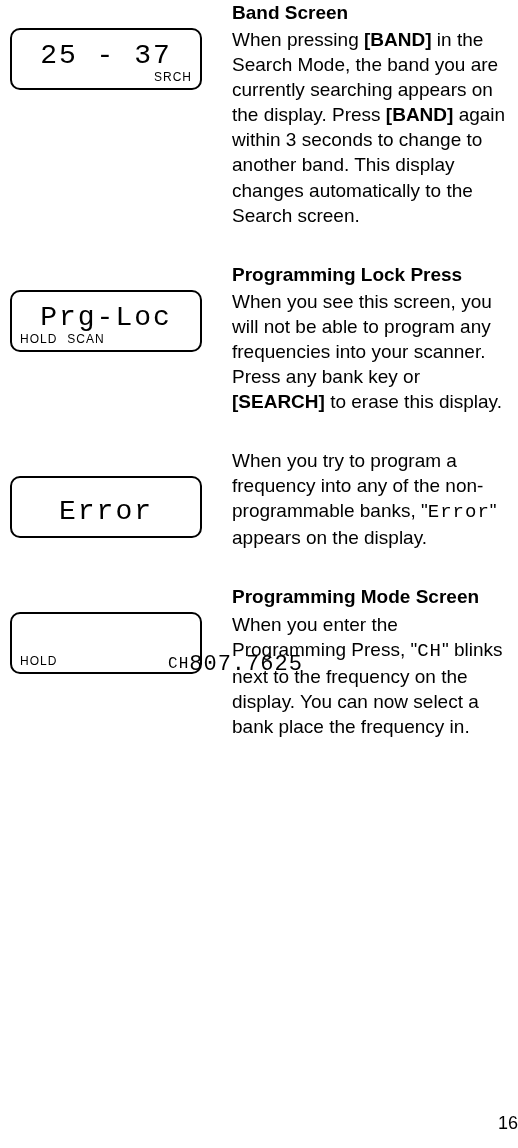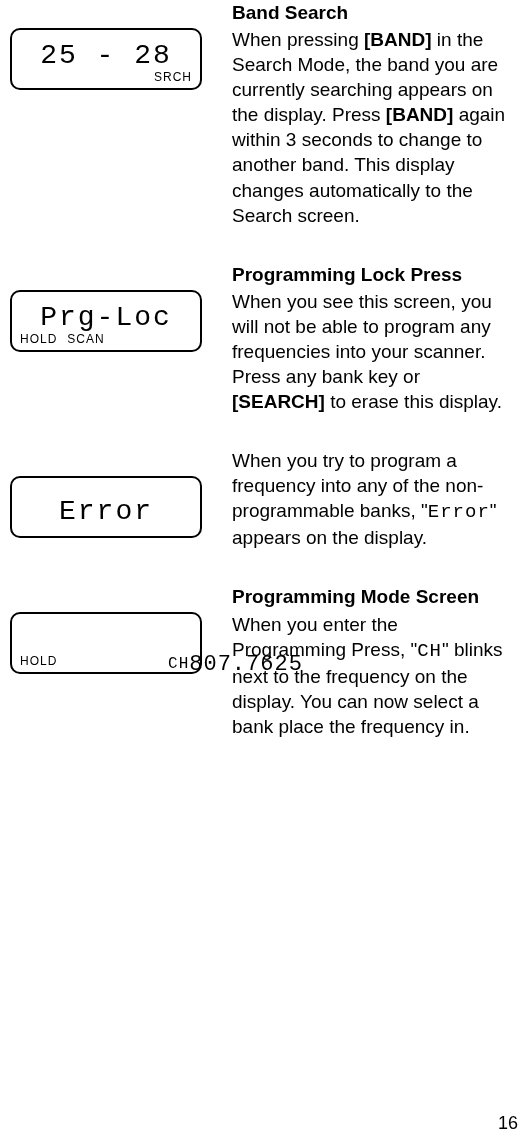--- a/index.html
+++ b/index.html
@@ -117,29 +117,29 @@
     }
   </style>
 </head>
 <body>
 
 <div class="page">
 
   <div class="row">
     <div class="lcd-col">
       <div class="lcd-frame">
-        <div class="lcd-main">25 - 28</div>
+        <div class="lcd-main">25 - 37</div>
         <div class="lcd-indicators">
           <div class="lcd-ind-left"></div>
           <div class="lcd-ind-right">SRCH</div>
         </div>
       </div>
     </div>
     <div class="text-col">
-      <div class="section-title">Band Search</div>
+      <div class="section-title">Band Screen</div>
       <div class="section-body"><span>When pressing </span><span class="bold-inline">[BAND]</span><span> in the Search Mode, the band you are currently searching appears on the display. Press </span><span class="bold-inline">[BAND]</span><span> again within 3 seconds to change to another band. This display changes automatically to the Search screen.</span></div>
     </div>
   </div>
 
   <div class="row">
     <div class="lcd-col">
       <div class="lcd-frame">
         <div class="lcd-main">Prg-Loc</div>
         <div class="lcd-indicators">
           <div class="lcd-ind-left">

